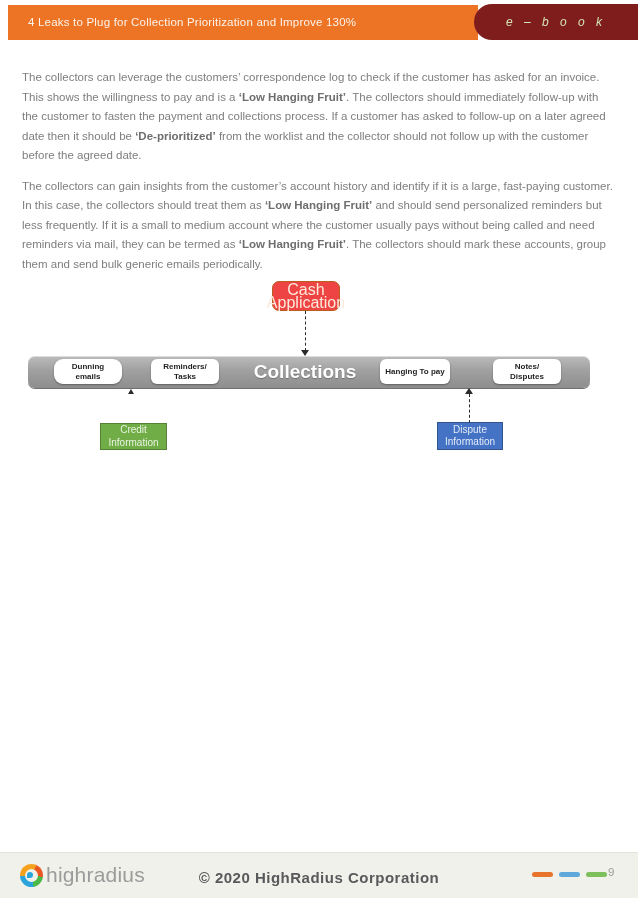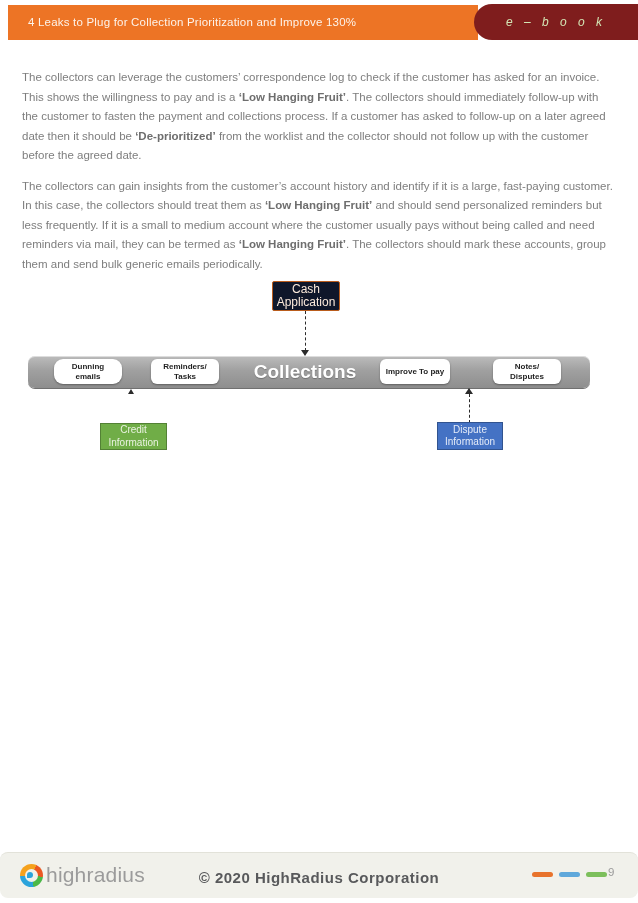--- a/index.html
+++ b/index.html
@@ -36,22 +36,22 @@
   .body-text p{margin:0 0 11px 0;}
   .body-text b{font-weight:700;color:#6E6E6E;}
 
   
   .box{
     position:absolute;display:flex;align-items:center;justify-content:center;
     text-align:center;white-space:pre-line;box-sizing:border-box;
   }
   .cash-box{
     left:272px;top:281px;width:68px;height:30px;
-    background:#0f172a;border:1px solid #BA5D1D;border-radius:2px;
-    color:#FBEADB;font-size:12px;line-height:13px;
+    background:#ef4444;border:1px solid #BA5D1D;border-radius:7px;
+    color:#FBEADB;font-size:16px;line-height:13px;
   }
   .credit-box{
     left:100px;top:423px;width:67px;height:27px;
     background:#70AD47;border:1px solid #538135;border-radius:0;
     color:#EAF3E1;font-size:10px;line-height:12.5px;
   }
   .dispute-box{
     left:437px;top:422px;width:66px;height:28px;
     background:#4472C4;border:1px solid #31538F;border-radius:0;
     color:#E4EBF8;font-size:10px;line-height:12.5px;
@@ -97,21 +97,21 @@
     white-space:pre-line;box-shadow:0 1px 2px rgba(0,0,0,.35);
   }
   .chip-0{left:54px;width:68px;border-radius:9px;}
   .chip-1{left:151px;width:68px;}
   .chip-2{left:380px;width:70px;}
   .chip-3{left:493px;width:68px;}
 
   
   .footer{
     position:absolute;left:0;top:852px;width:638px;height:45px;
-    background:#F1F1EB;border-top:1px solid #E2E2D9;border-radius:8px;
+    background:#F1F1EB;border-top:1px solid #E2E2D9;
   }
   .logo{
     position:absolute;left:20px;top:10px;display:flex;align-items:center;
   }
   .logo-ring{
     position:relative;width:23px;height:23px;border-radius:50%;
     background:conic-gradient(from -40deg,
       #F5A11C 0 18%, #EA5822 18% 38%, #4CB848 38% 58%,
       #2BA3DB 58% 85%, #F5A11C 85% 100%);
   }
@@ -160,21 +160,21 @@
   <div class="dash-line conn-cash"></div>
   <div class="arrow-down"></div>
 
   <div class="collections-bar"></div>
   <div class="collections-label">Collections</div>
 
   <div class="bar-chip chip-0">Dunning
 emails</div>
   <div class="bar-chip chip-1">Reminders/
 Tasks</div>
-  <div class="bar-chip chip-2">Improve To pay</div>
+  <div class="bar-chip chip-2">Hanging To pay</div>
   <div class="bar-chip chip-3">Notes/
 Disputes</div>
 
   <div class="arrow-up-credit"></div>
   <div class="dash-line conn-dispute"></div>
   <div class="arrow-up-dispute"></div>
 
   <div class="box credit-box">Credit
 Information</div>
   <div class="box dispute-box">Dispute

